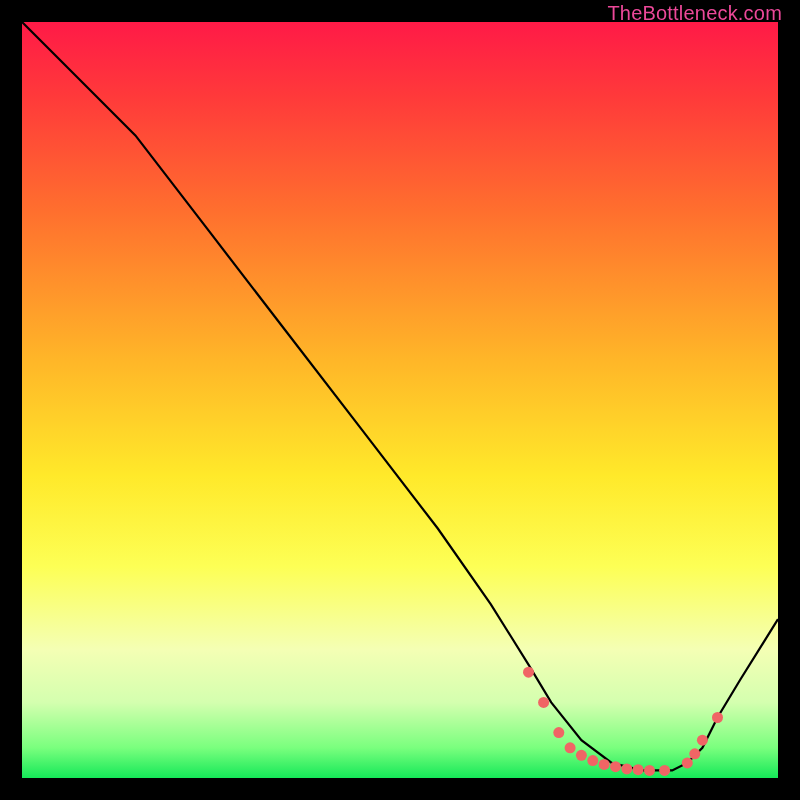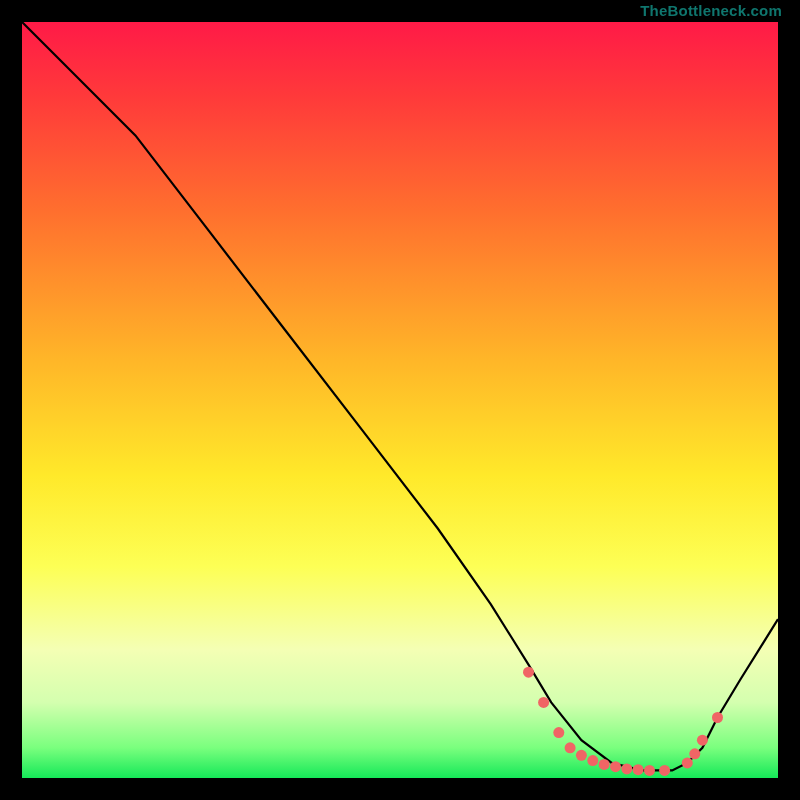--- a/index.html
+++ b/index.html
@@ -14,23 +14,23 @@
   .outer {
     width: 800px;
     height: 800px;
     background: #000;
     position: relative;
   }
   .watermark {
     position: absolute;
     top: 2px;
     right: 18px;
-    color: #0f766e;
-    font-size: 15px;
-    font-weight: 700;
+    color: #ec4899;
+    font-size: 20px;
+    font-weight: 400;
     letter-spacing: 0.2px;
     z-index: 5;
   }
   .plot {
     position: absolute;
     left: 22px;
     top: 22px;
     width: 756px;
     height: 756px;
     background: linear-gradient(to bottom,

